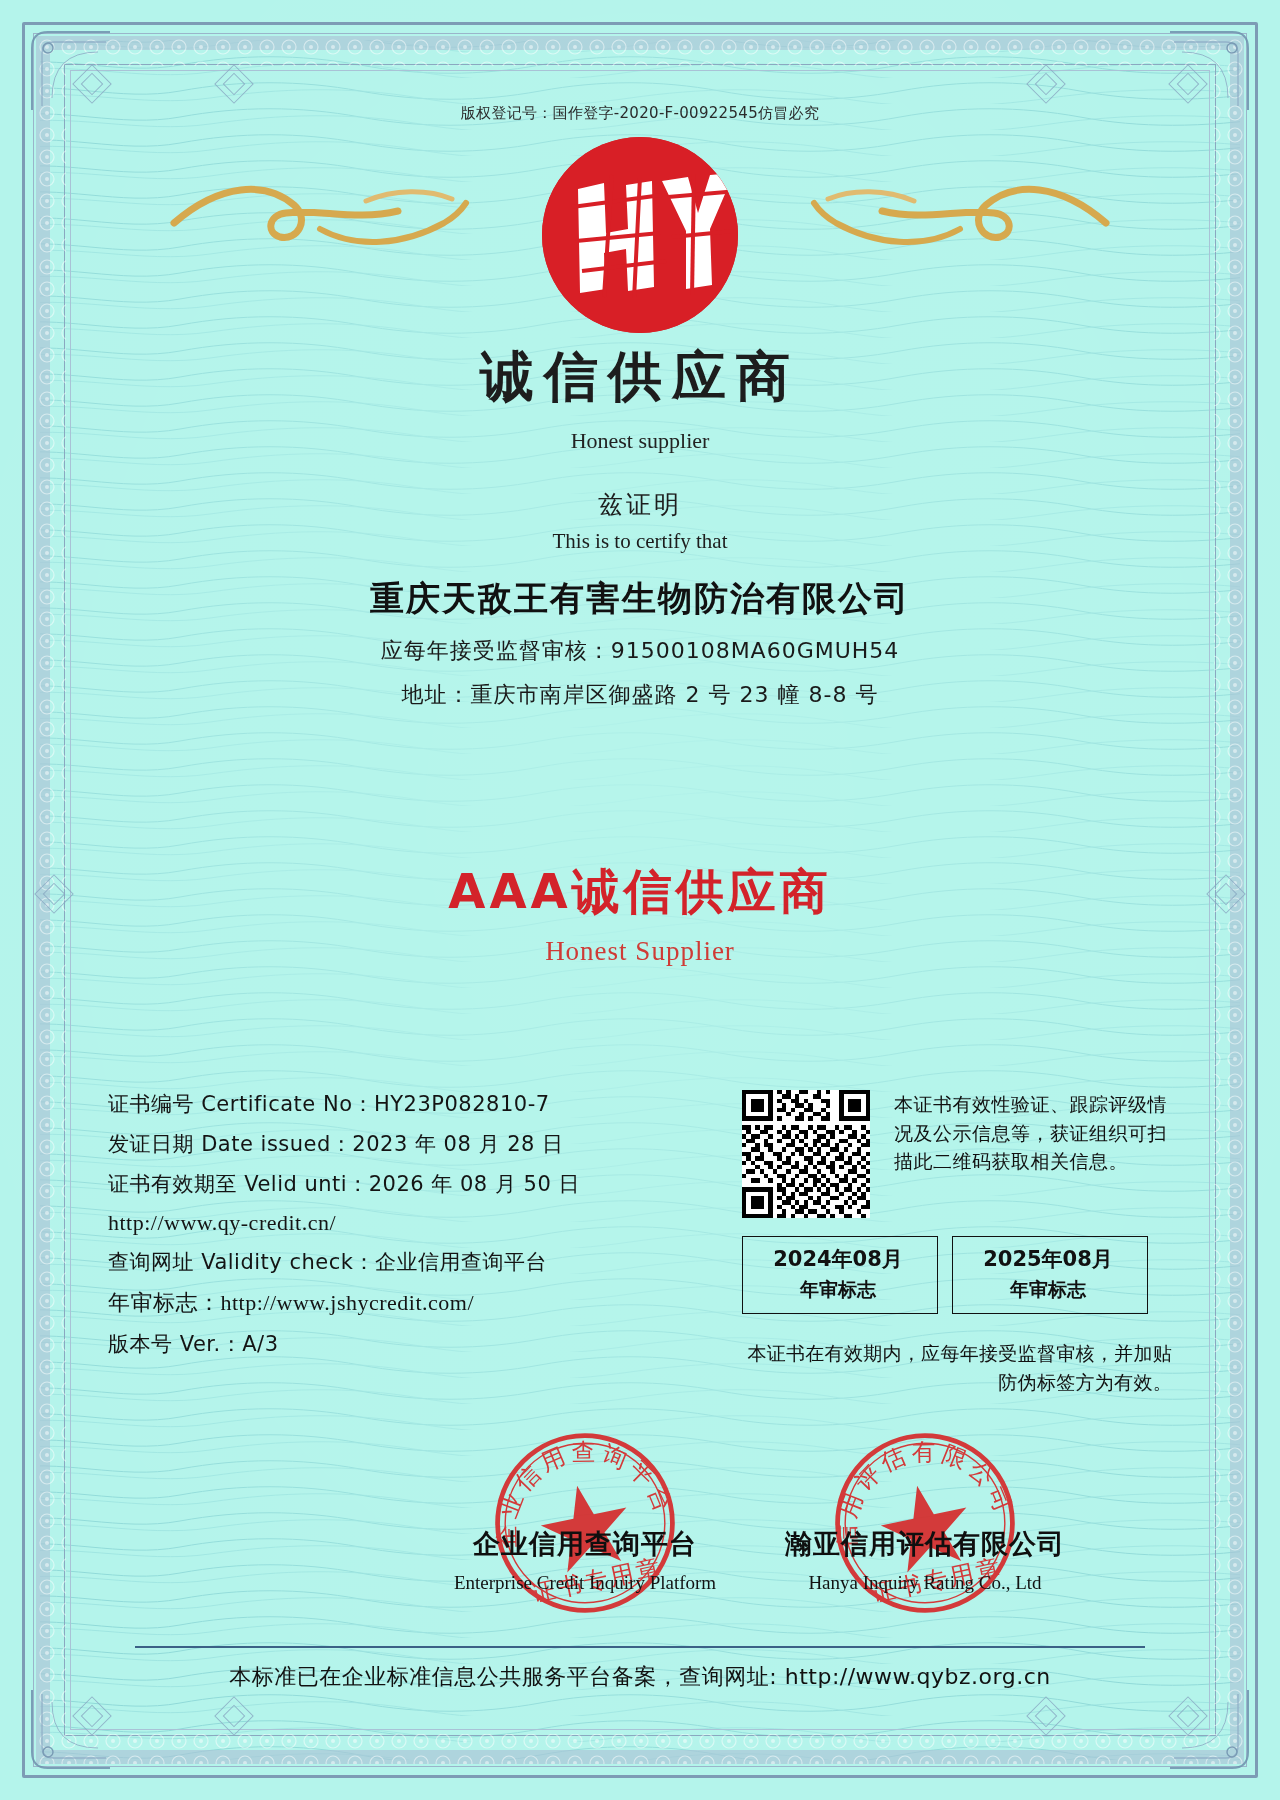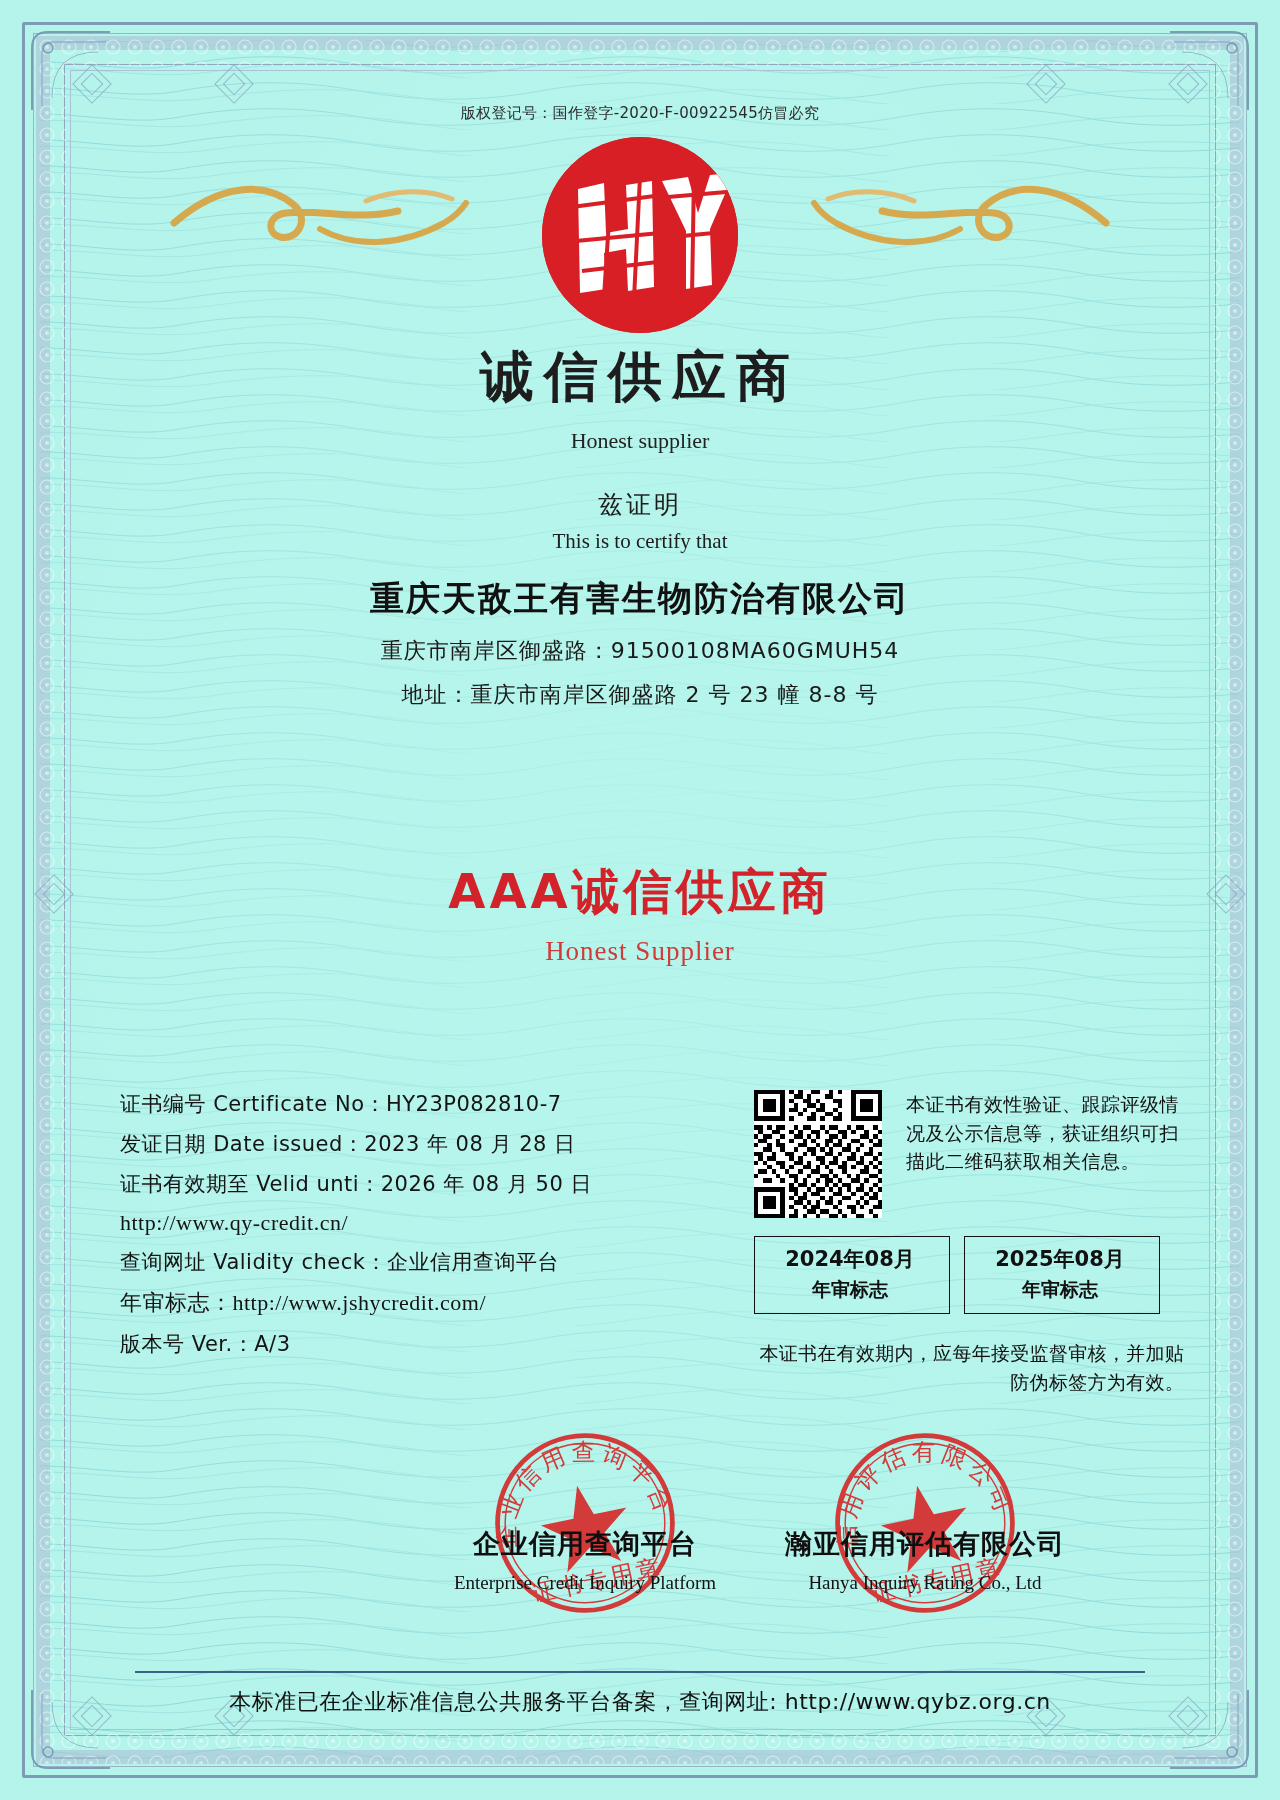--- a/index.html
+++ b/index.html
@@ -190,21 +190,21 @@
     margin-top: 12px;
     font-size: 27px;
     color: #cf3b36;
     letter-spacing: 1px;
     font-family: "Liberation Serif", serif;
   }
 
   
   .details {
     position: absolute;
-    left: 24px;
+    left: 12px;
     top: 1010px;
     width: 1080px;
     display: flex;
     justify-content: space-between;
     text-align: left;
   }
   .details-left {
     width: 600px;
     padding-left: 16px;
   }
@@ -304,21 +304,21 @@
     position: relative;
     margin-top: 10px;
     font-size: 19px;
     color: #111;
     font-family: "Liberation Serif", serif;
   }
 
   .bottom-bar {
     position: absolute;
     left: 0;
-    bottom: 3px;
+    bottom: 28px;
     width: 1120px;
     text-align: center;
   }
   .bottom-rule {
     width: 1010px;
     margin: 0 auto 14px auto;
     border-top: 2px solid #3b6186;
   }
   .bottom-text {
     font-size: 22px;
@@ -439,21 +439,21 @@
       </svg>
     </div>
 
     <div class="title-cn">诚信供应商</div>
     <div class="title-en">Honest supplier</div>
 
     <div class="certify-cn">兹证明</div>
     <div class="certify-en">This is to certify that</div>
 
     <div class="company">重庆天敌王有害生物防治有限公司</div>
-    <div class="credit-code">重庆市南岸区御盛路：91500108MA60GMUH54</div>
+    <div class="credit-code">应每年接受监督审核：91500108MA60GMUH54</div>
     <div class="address">地址：重庆市南岸区御盛路 2 号 23 幢 8-8 号</div>
 
     <div class="award-cn">AAA诚信供应商</div>
     <div class="award-en">Honest Supplier</div>
 
     <div class="details">
       <div class="details-left">
         <div class="detail-line">证书编号 Certificate No：HY23P082810-7</div>
         <div class="detail-line">发证日期 Date issued：2023 年 08 月 28 日</div>
         <div class="detail-line">证书有效期至 Velid unti：2026 年 08 月 50 日</div>

